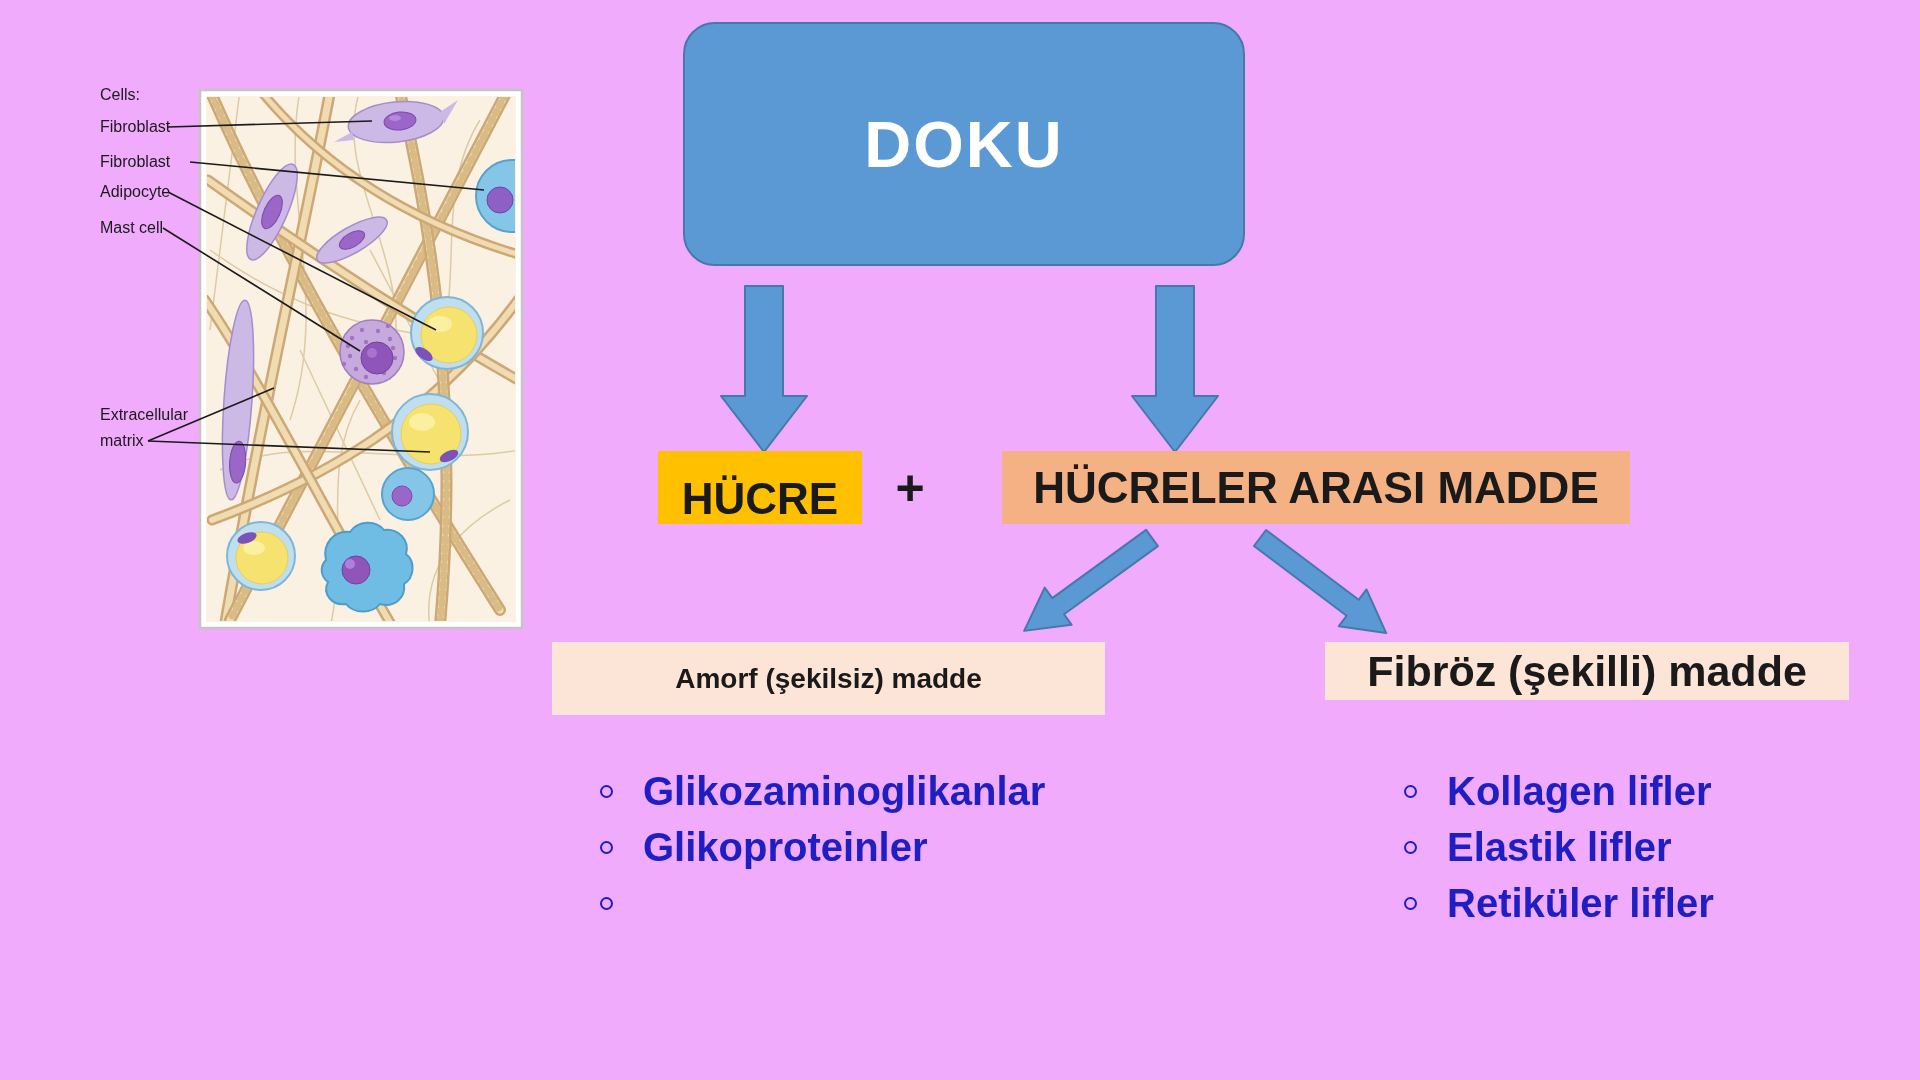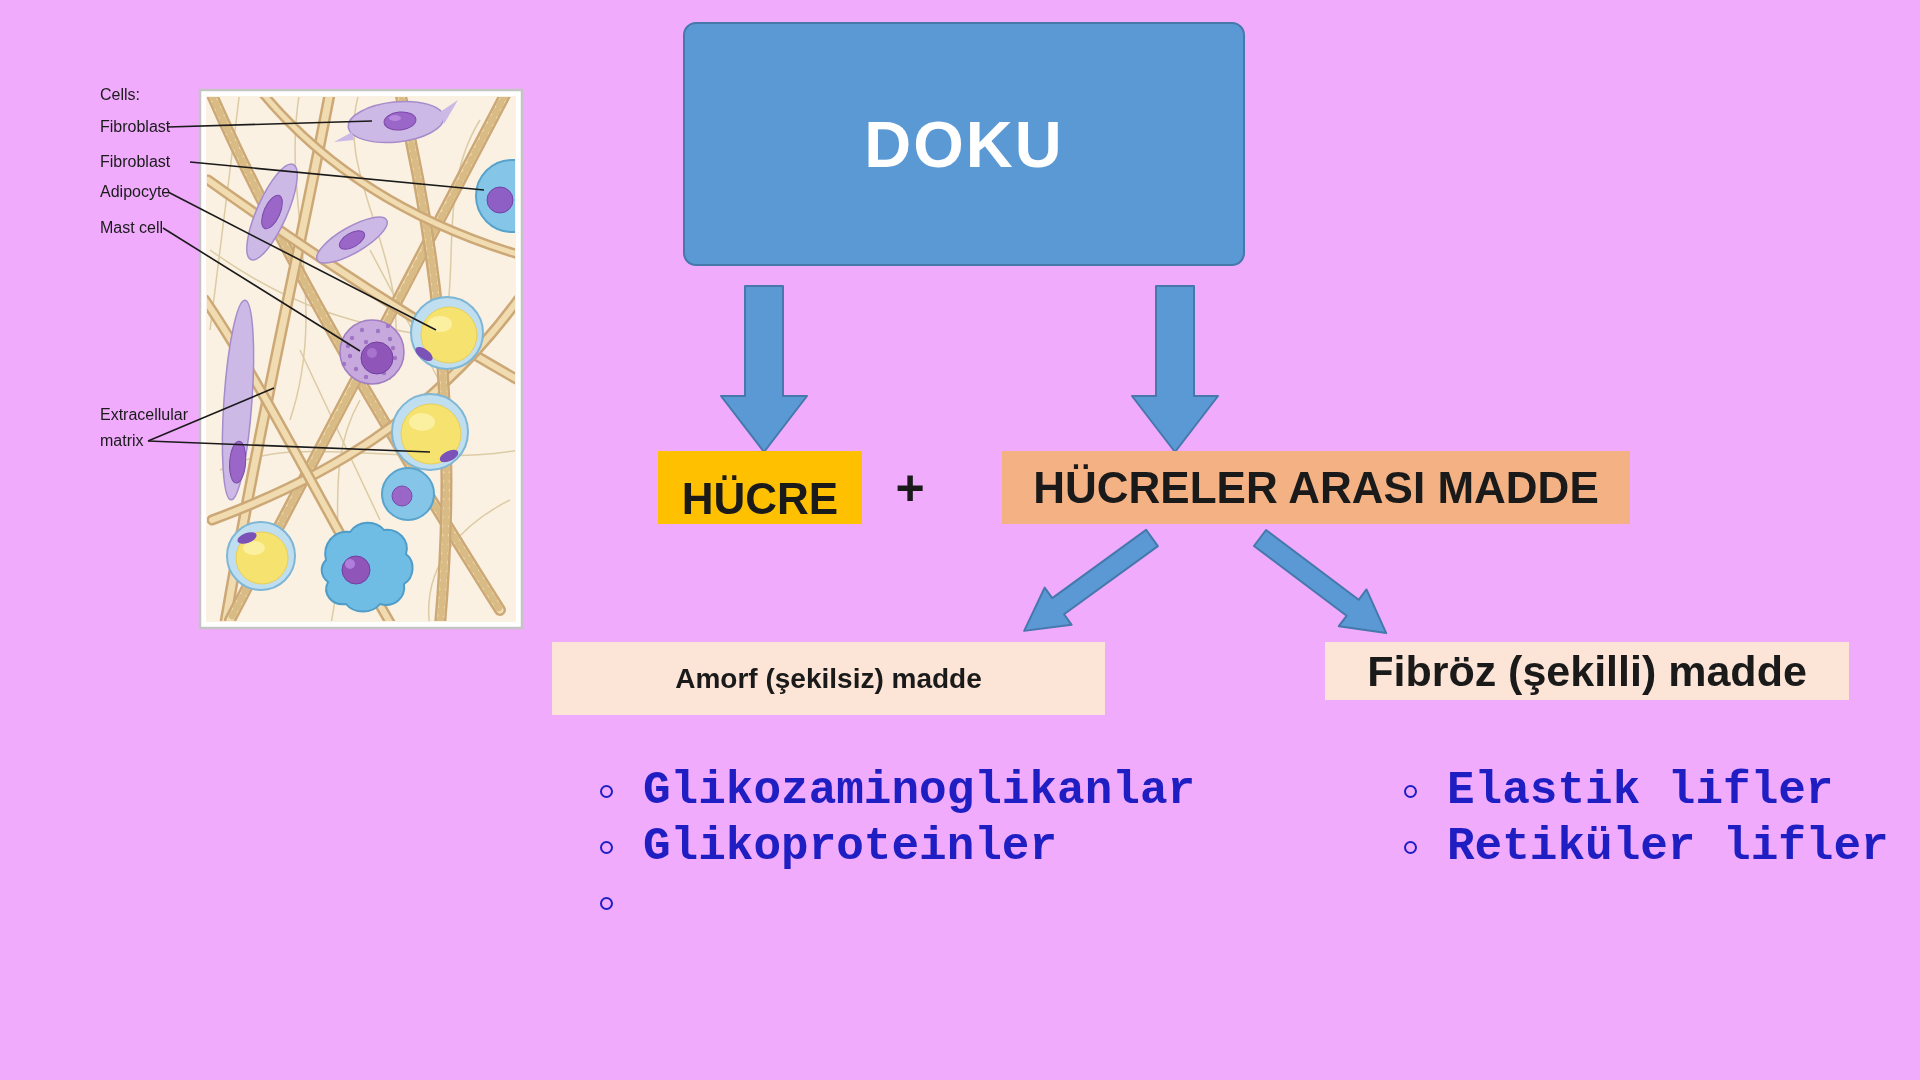--- a/index.html
+++ b/index.html
@@ -27,38 +27,38 @@
 
   .box{
     position:absolute;
     display:flex;align-items:center;justify-content:center;
     font-weight:bold;color:var(--text-dark);white-space:nowrap;
   }
   .doku{
     left:683px;top:22px;width:562px;height:244px;
     background:var(--accent-blue);
     border:2px solid var(--accent-blue-border);
-    border-radius:13px;
+    border-radius:32px;
     color:#fff;font-size:65px;letter-spacing:2px;
   }
   .hucre{left:658px;top:451px;width:204px;height:73px;background:var(--gold);font-size:44px;align-items:flex-end;}
   .plus{left:872px;top:451px;width:76px;height:73px;font-size:50px;}
   .madde{left:958px;top:451px;width:628px;height:73px;background:var(--salmon);font-size:44px;margin-left:44px;}
   .amorf{left:552px;top:642px;width:553px;height:73px;background:var(--peach);font-size:28px;}
   .fibroz{left:1325px;top:642px;width:524px;height:58px;background:var(--peach);font-size:43px;}
 
   .blist{position:absolute;}
   .blist-amorf{left:600px;top:769px;}
   .blist-fibroz{left:1404px;top:769px;}
   .li-row{display:flex;align-items:center;height:44px;margin-bottom:12px;}
   .li-bullet{
     width:13px;height:13px;border:2.5px solid var(--list-blue);
     border-radius:50%;flex:0 0 auto;margin-right:30px;
   }
-  .li-text{font-size:46px;font-weight:bold;color:var(--list-blue);white-space:nowrap;font-family:Liberation Mono, monospace;}
+  .li-text{font-size:40px;font-weight:bold;color:var(--list-blue);white-space:nowrap;}
 </style>
 </head>
 <body>
 
 <div class="slide">
 
   <svg class="art" viewBox="0 0 1920 1080">
     <defs>
       <clipPath id="frameClip">
           <rect x="207" y="97" width="308" height="524"></rect>
@@ -255,20 +255,24 @@
       <span class="li-text">Glikoproteinler</span>
     </div>
     <div class="li-row">
       <span class="li-bullet"></span>
     </div>
   </div>
 
   <div class="blist blist-fibroz">
     <div class="li-row">
       <span class="li-bullet"></span>
+      <span class="li-text">Kollagen lifler</span>
+    </div>
+    <div class="li-row">
+      <span class="li-bullet"></span>
       <span class="li-text">Elastik lifler</span>
     </div>
     <div class="li-row">
       <span class="li-bullet"></span>
       <span class="li-text">Retiküler lifler</span>
     </div>
   </div>
 
 </div>
 

